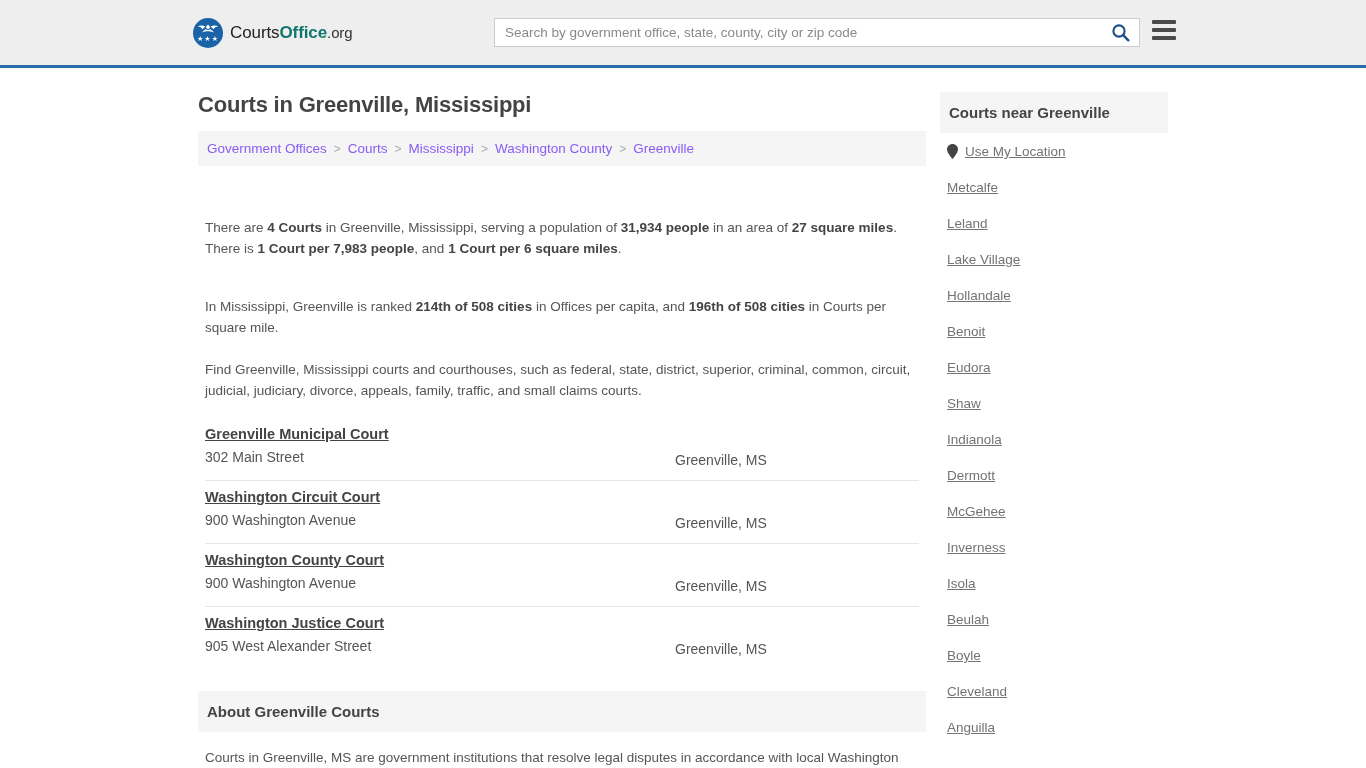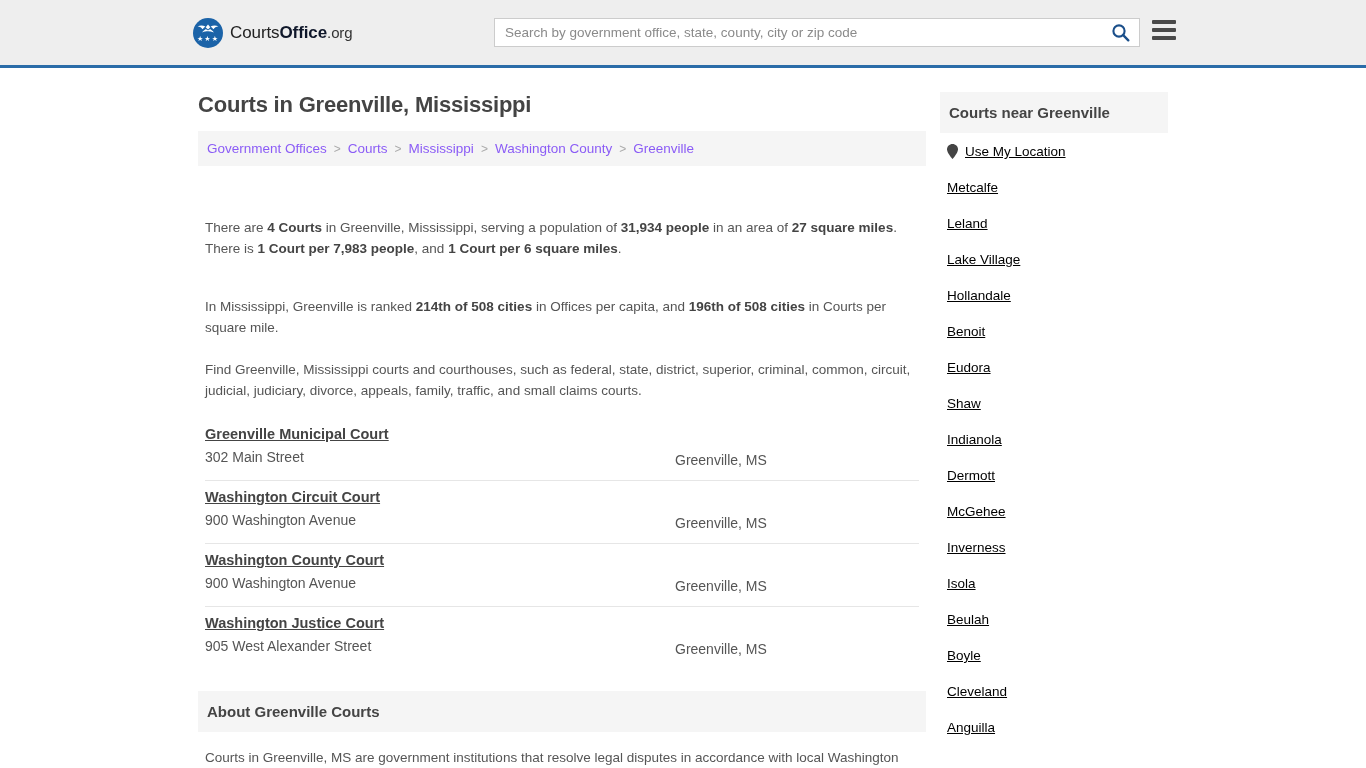--- a/index.html
+++ b/index.html
@@ -51,21 +51,21 @@
     letter-spacing: 1px;
     text-align: center;
     line-height: 8px;
   }
   .logo-text {
     font-size: 17px;
     color: #222222;
     white-space: nowrap;
     letter-spacing: -0.1px;
   }
-  .logo-text b { color: #0f172a; font-weight: 700; }
+  .logo-text b { color: #0f766e; font-weight: 700; }
   .logo-text .tld { color: #333333; font-size: 15px; }
 
   .search-box {
     position: absolute;
     left: 494px; top: 18px;
     width: 646px; height: 29px;
     background: #ffffff;
     border: 1px solid #cccccc;
     display: flex;
     align-items: center;
@@ -223,21 +223,21 @@
   }
   .side-list { padding: 0 7px; }
   .side-item {
     padding: 11px 0 10px 0;
     font-size: 13.5px;
     display: flex;
     align-items: center;
     gap: 7px;
   }
   .side-item a {
-    color: #000000;
+    color: #737373;
     text-decoration: underline;
     cursor: pointer;
     text-align: right;
   }
   .pin-icon { flex: none; display: flex; align-items: center; }
 </style>
 </head>
 <body>
 
 <header class="site-header">

